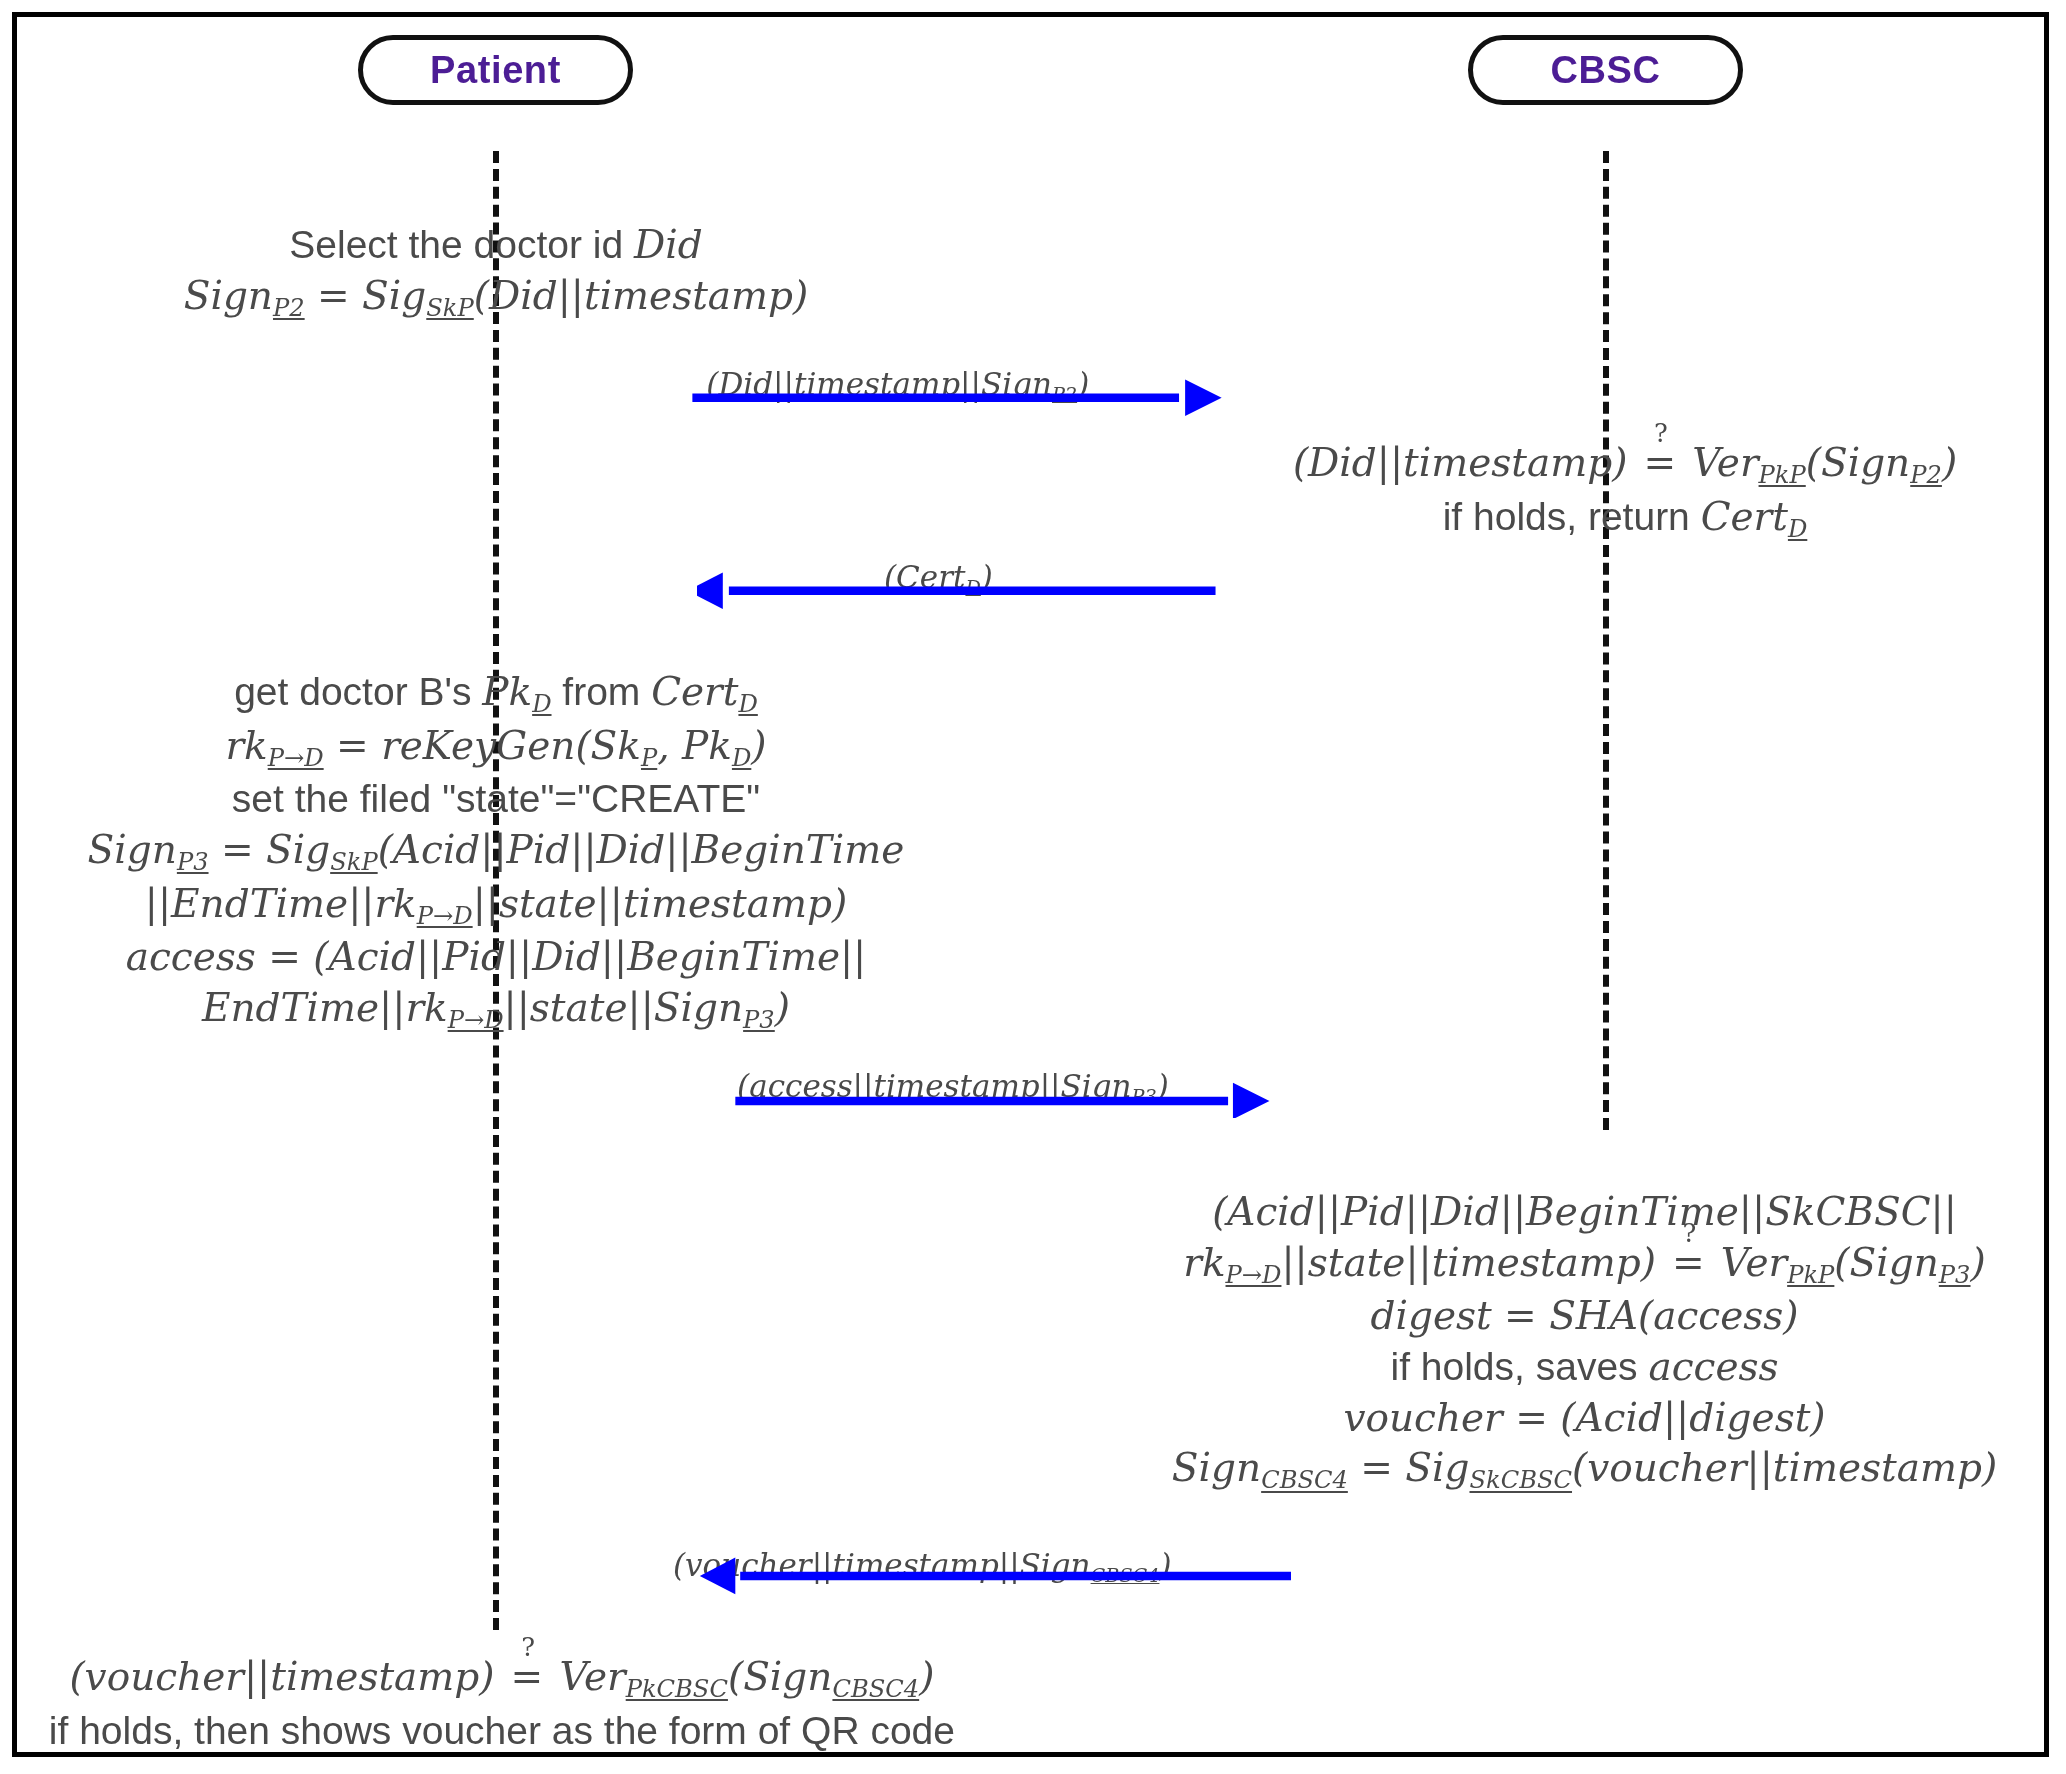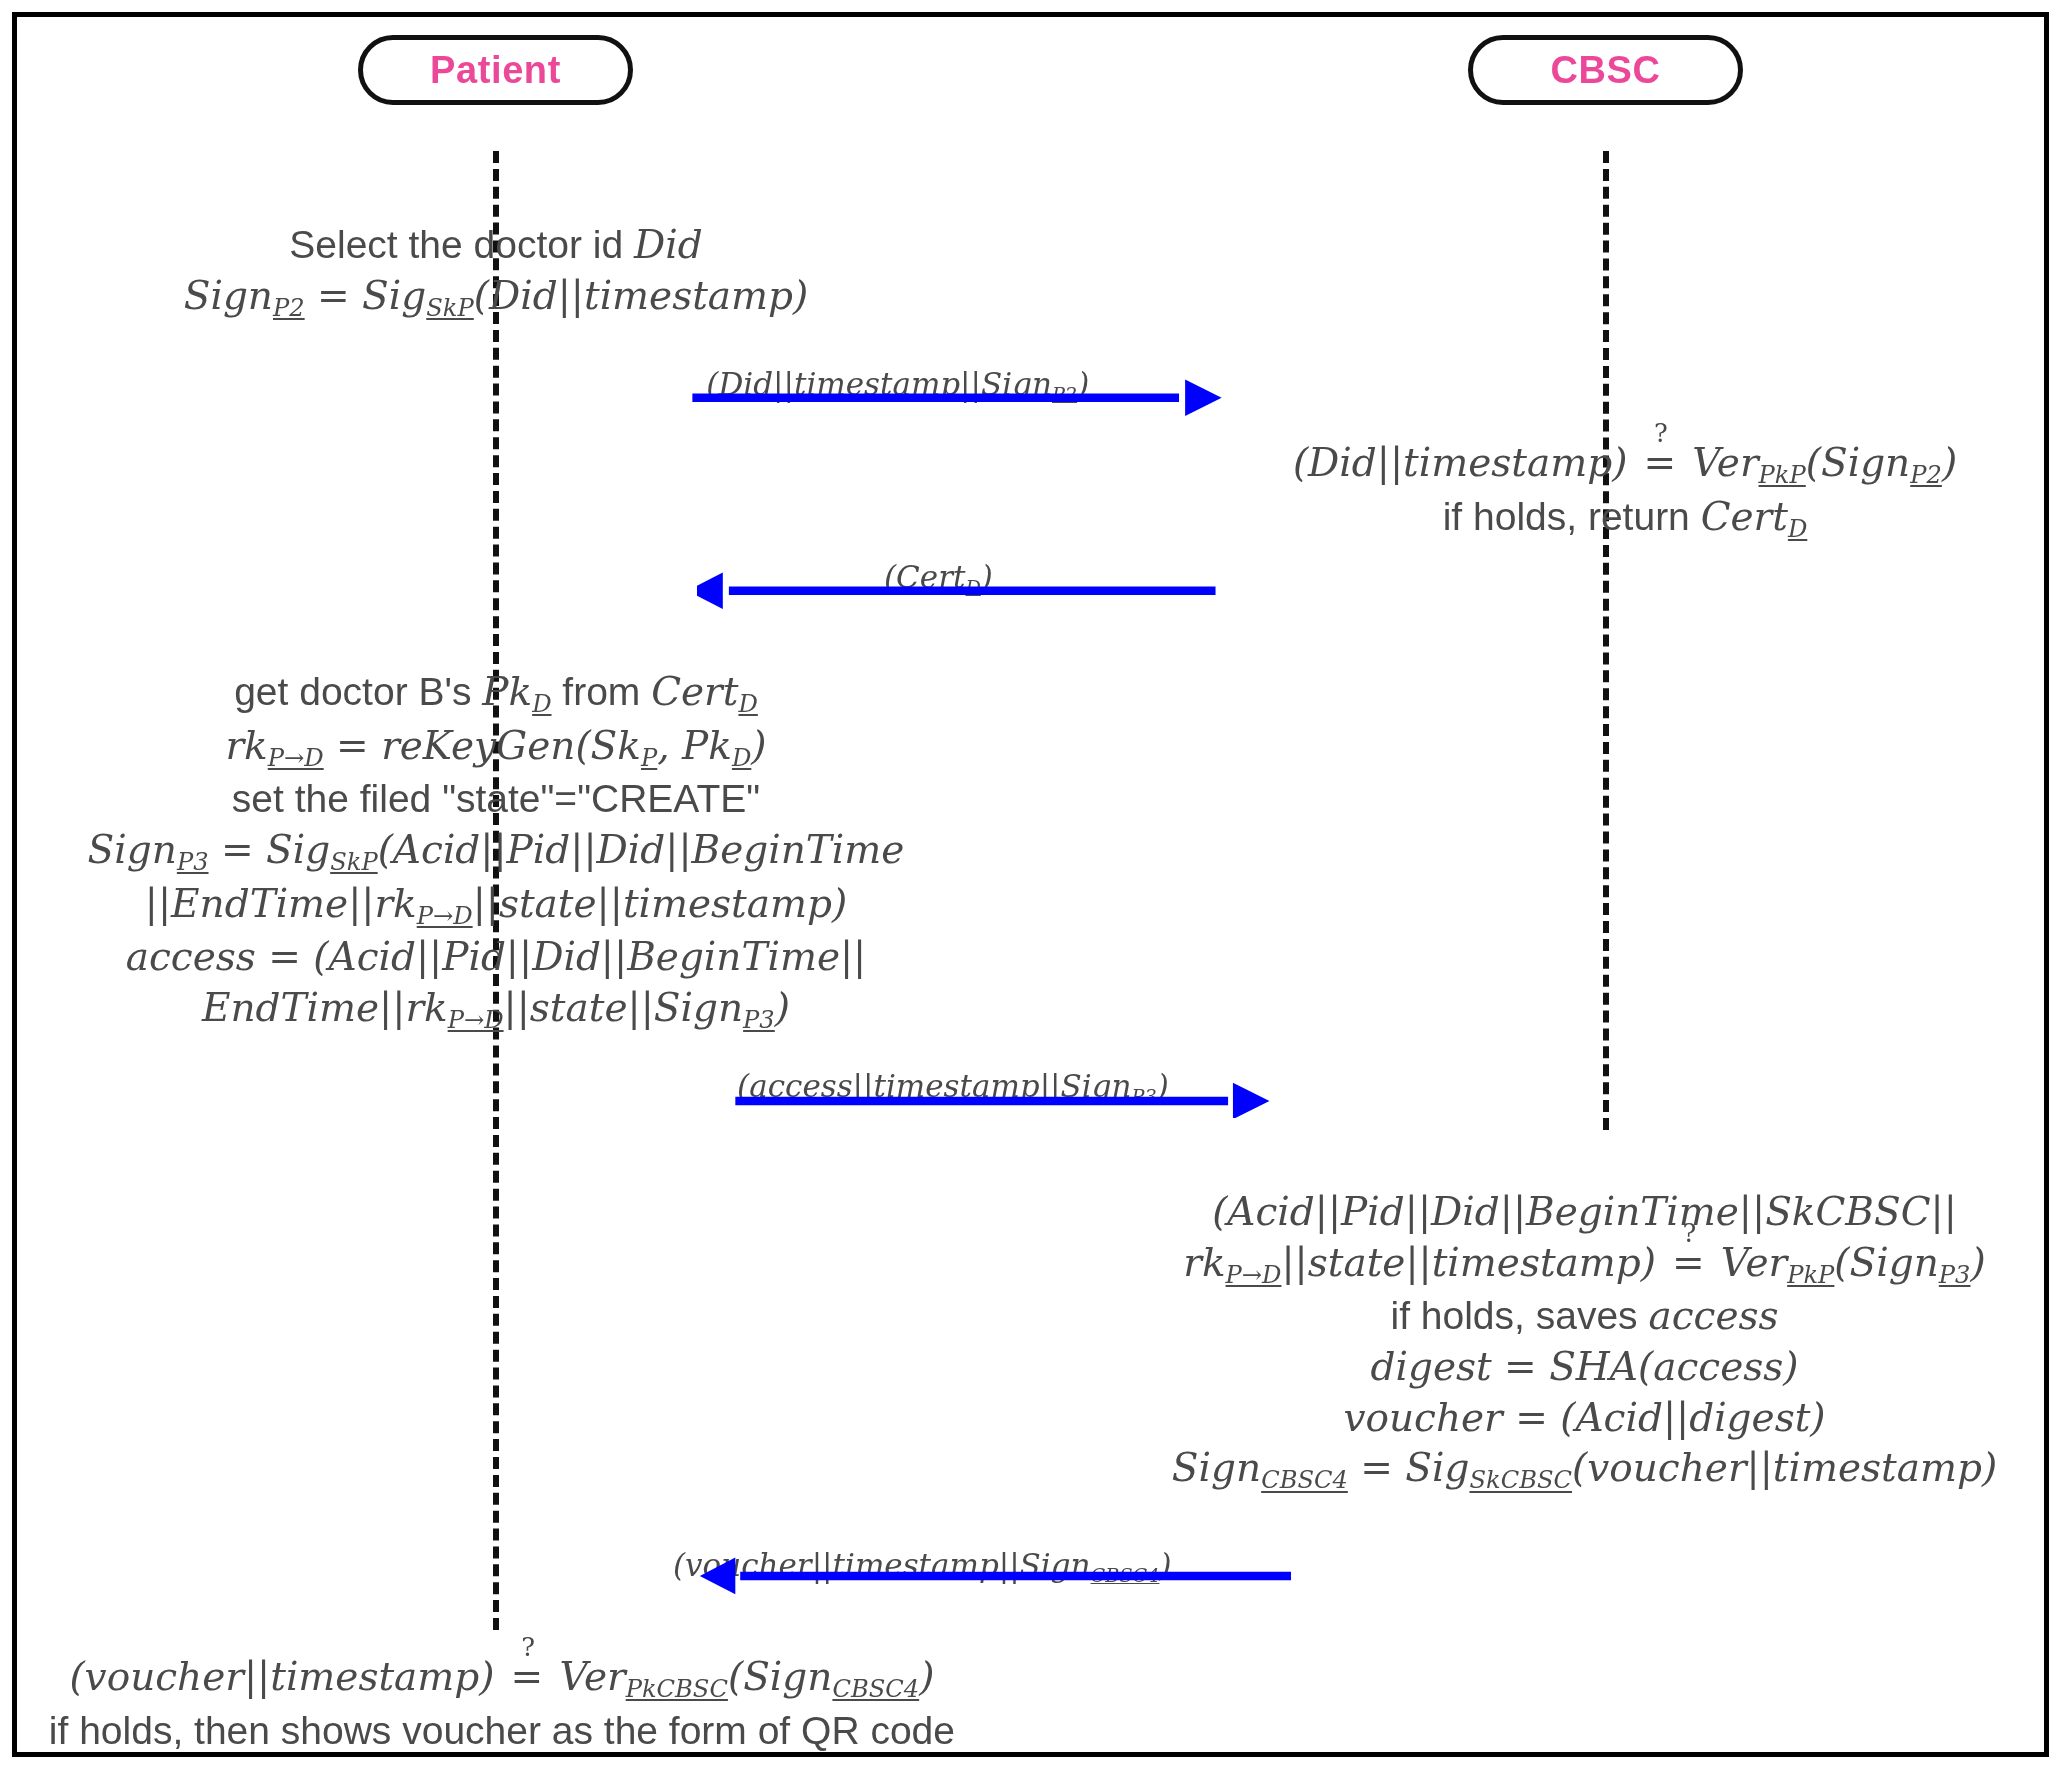--- a/index.html
+++ b/index.html
@@ -29,21 +29,21 @@
     position:absolute;
     box-sizing:border-box;
     border:5.5px solid #111111;
     border-radius:37px;
     background:#ffffff;
     display:flex;
     align-items:center;
     justify-content:center;
     font-weight:bold;
     font-size:38px;
-    color:#ec4899;
+    color:#4c1d95;
     letter-spacing:0.6px;
   }
   .lifeline{
     position:absolute;
     width:0;
     border-left:6.1px dashed #111111;
   }
 
   
   .math{
@@ -189,25 +189,25 @@
     </svg>
   </div>
 
   <div class="note ctr" style="left:1138px; top:1187px; width:893px;">
     <span class="ln math">
       (Acid||Pid||Did||BeginTime||SkCBSC||
     </span>
     <span class="ln math">
       rk<sub>P→D</sub>||state||timestamp) <span class="eqq"><span class="qm">?</span>=</span> Ver<sub>PkP</sub>(Sign<sub>P3</sub>)
     </span>
+    <span class="ln math">
+      digest = SHA(access)
+    </span>
     <span class="ln">
       <span class="roman">if holds, saves </span><span class="math">access</span>
-    </span>
-    <span class="ln math">
-      digest = SHA(access)
     </span>
     <span class="ln math">
       voucher = (Acid||digest)
     </span>
     <span class="ln math">
       Sign<sub>CBSC4</sub> = Sig<sub>SkCBSC</sub>(voucher||timestamp)
     </span>
   </div>
 
   <div class="msg" style="left:679px; top:1517px; width:612px; height:80px;">

